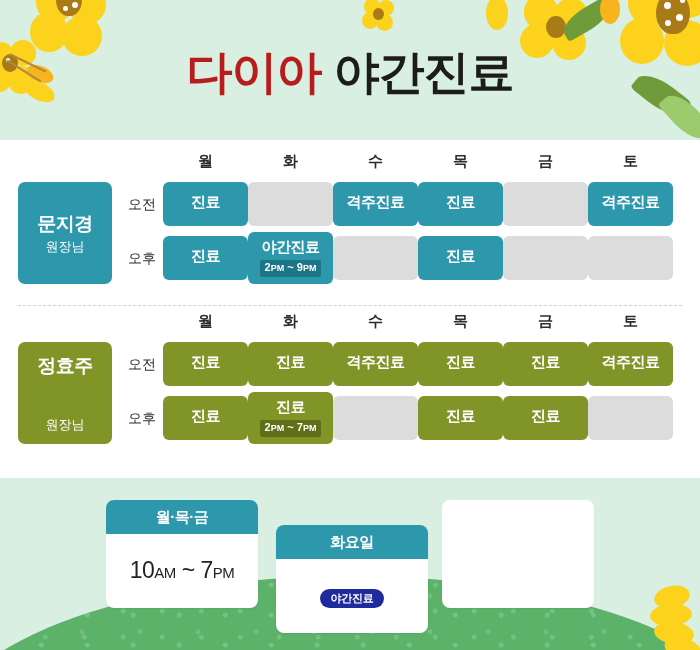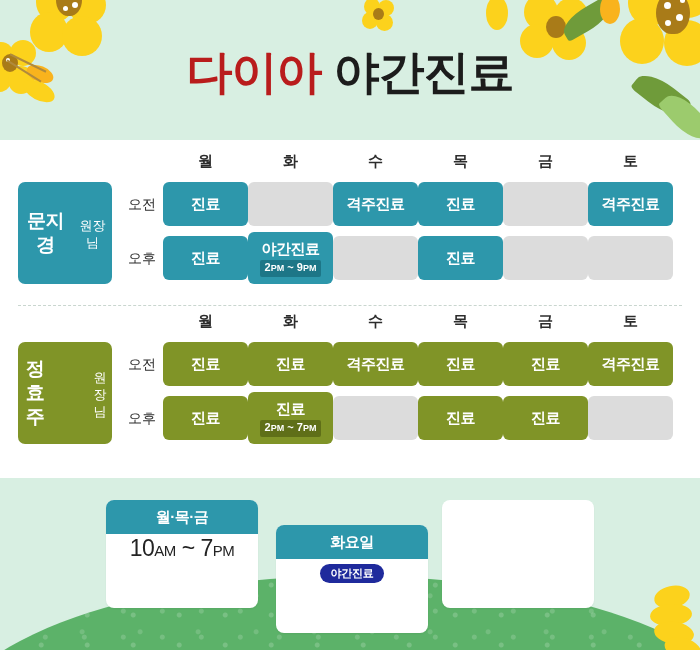--- a/index.html
+++ b/index.html
@@ -45,37 +45,37 @@
   .doctor-block { position: absolute; left: 0; width: 700px; }
   .daycols { position: absolute; left: 163px; top: 0; width: 520px; height: 26px; }
   .daylabel {
     position: absolute; top: 0; width: 85px; text-align: center;
     font-size: 15px; font-weight: 600; color: #2c2c2c; line-height: 22px;
   }
 
   .docname {
     position: absolute; left: 18px; width: 94px; height: 102px;
     border-radius: 7px; color: #fff; text-align: center;
-    display: flex; flex-direction: row; align-items: center; justify-content: center;
+    display: flex; flex-direction: column; align-items: center; justify-content: center;
   }
   .docname .nm { font-size: 19px; font-weight: 700; letter-spacing: -0.5px; line-height: 24px; }
   .docname .role { font-size: 13px; font-weight: 400; margin-top: 2px; line-height: 17px; }
 
   .rowlabel {
     position: absolute; left: 122px; width: 40px; text-align: center;
     font-size: 14px; color: #2c2c2c; line-height: 44px; height: 44px;
   }
 
   .cell {
     position: absolute; width: 85px; height: 44px; border-radius: 6px;
     display: flex; flex-direction: column; align-items: center; justify-content: center;
     color: #ffffff; font-size: 15px; font-weight: 700; letter-spacing: -0.5px;
   }
   .cell.off { background: #dcdcdc; }
-  .cell .lbl { line-height: 18px; }
+  .cell .lbl { line-height: 18px; font-family: Liberation Mono, monospace; }
   .cell .sub {
     margin-top: 2px; padding: 1px 5px 2px; border-radius: 2px;
     font-size: 11px; font-weight: 600; line-height: 13px; white-space: nowrap;
     letter-spacing: 0;
   }
   .cell .sub .ap { font-size: 9px; }
 
   .divider {
     position: absolute; left: 18px; width: 664px; height: 0;
     border-top: 1px dashed #c9d6cf;
@@ -105,21 +105,21 @@
     background: #ffffff; border-radius: 8px; overflow: hidden;
     box-shadow: 0 1px 2px rgba(0,0,0,.05);
   }
   .sumcard .chead {
     height: 34px; background: #2d97ab; color: #fff;
     font-size: 15px; font-weight: 700; letter-spacing: -0.5px;
     display: flex; align-items: center; justify-content: center;
   }
   .sumcard .cbody {
     height: 74px; display: flex; flex-direction: column;
-    align-items: center; justify-content: flex-start;
+    align-items: center; justify-content: center;
   }
   .timetext {
     font-size: 23px; font-weight: 400; color: #232323; letter-spacing: -0.5px;
     white-space: nowrap; line-height: 28px;
   }
   .timetext .ap { font-size: 15px; }
   .badge {
     margin-top: 5px; padding: 3px 11px 4px; border-radius: 10px;
     color: #fff; font-size: 11px; font-weight: 700; letter-spacing: -0.3px;
     line-height: 12px;

